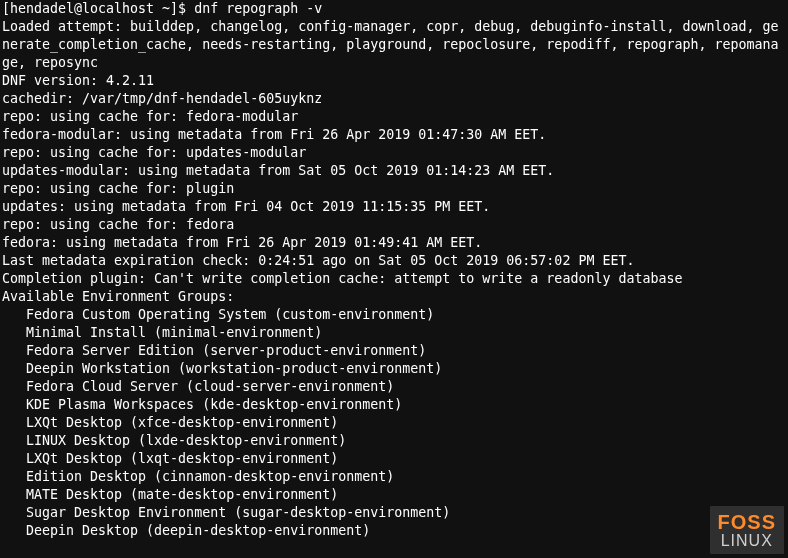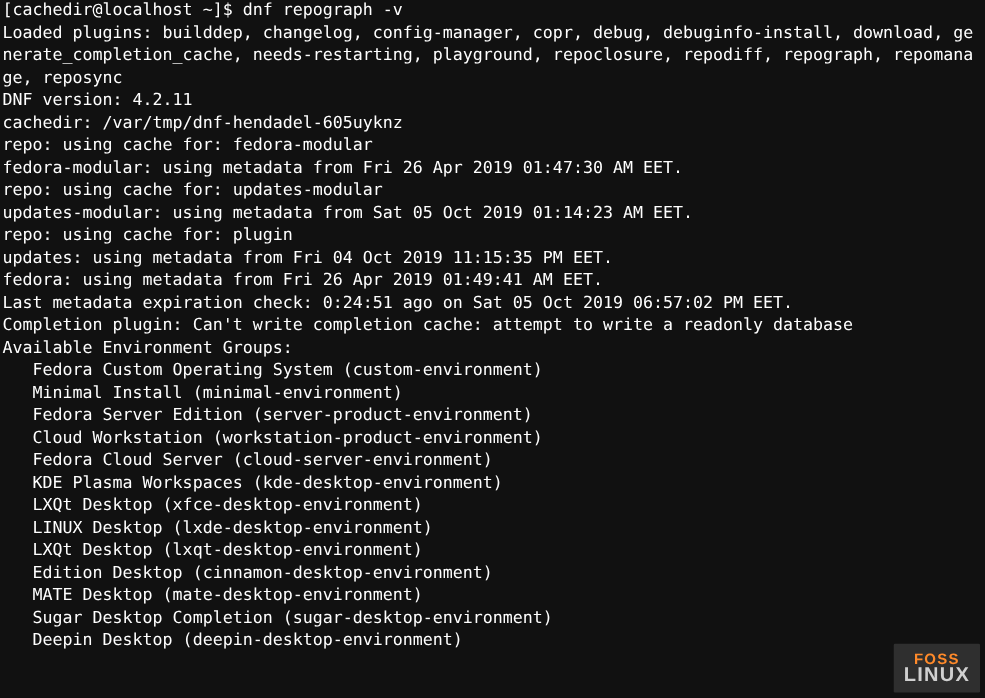--- a/index.html
+++ b/index.html
@@ -38,67 +38,67 @@
     padding: 6px 8px 4px 8px;
     background: rgba(120,120,120,0.3);
     font-family: Arial, Helvetica, sans-serif;
     text-align: center;
     line-height: 1.05;
     border-radius: 1px;
   }
   .watermark .foss {
     color: #ff8a2a;
     font-weight: 700;
-    font-size: 12px;
+    font-size: 20px;
     letter-spacing: 1px;
   }
   .watermark .linux {
     color: #d0d0d0;
-    font-weight: 700;
+    font-weight: 400;
     font-size: 16px;
     letter-spacing: 1px;
-    text-align: right;
   }
 </style>
 </head>
 <body>
 
 <div class="terminal">
 
-  <div class="line"><span class="prompt-user">[cachedir@localhost ~]$ </span><span class="prompt-cmd">dnf repograph -v</span></div>
+  <div class="line"><span class="prompt-user">[hendadel@localhost ~]$ </span><span class="prompt-cmd">dnf repograph -v</span></div>
 
   <div>
-    <div class="line">Loaded plugins: builddep, changelog, config-manager, copr, debug, debuginfo-install, download, generate_completion_cache, needs-restarting, playground, repoclosure, repodiff, repograph, repomanage, reposync</div>
+    <div class="line">Loaded attempt: builddep, changelog, config-manager, copr, debug, debuginfo-install, download, generate_completion_cache, needs-restarting, playground, repoclosure, repodiff, repograph, repomanage, reposync</div>
     <div class="line">DNF version: 4.2.11</div>
     <div class="line">cachedir: /var/tmp/dnf-hendadel-605uyknz</div>
     <div class="line">repo: using cache for: fedora-modular</div>
     <div class="line">fedora-modular: using metadata from Fri 26 Apr 2019 01:47:30 AM EET.</div>
     <div class="line">repo: using cache for: updates-modular</div>
     <div class="line">updates-modular: using metadata from Sat 05 Oct 2019 01:14:23 AM EET.</div>
     <div class="line">repo: using cache for: plugin</div>
     <div class="line">updates: using metadata from Fri 04 Oct 2019 11:15:35 PM EET.</div>
+    <div class="line">repo: using cache for: fedora</div>
     <div class="line">fedora: using metadata from Fri 26 Apr 2019 01:49:41 AM EET.</div>
     <div class="line">Last metadata expiration check: 0:24:51 ago on Sat 05 Oct 2019 06:57:02 PM EET.</div>
     <div class="line">Completion plugin: Can't write completion cache: attempt to write a readonly database</div>
     <div class="line">Available Environment Groups:</div>
   </div>
 
   <div class="env-list">
     <div class="line">Fedora Custom Operating System (custom-environment)</div>
     <div class="line">Minimal Install (minimal-environment)</div>
     <div class="line">Fedora Server Edition (server-product-environment)</div>
-    <div class="line">Cloud Workstation (workstation-product-environment)</div>
+    <div class="line">Deepin Workstation (workstation-product-environment)</div>
     <div class="line">Fedora Cloud Server (cloud-server-environment)</div>
     <div class="line">KDE Plasma Workspaces (kde-desktop-environment)</div>
     <div class="line">LXQt Desktop (xfce-desktop-environment)</div>
     <div class="line">LINUX Desktop (lxde-desktop-environment)</div>
     <div class="line">LXQt Desktop (lxqt-desktop-environment)</div>
     <div class="line">Edition Desktop (cinnamon-desktop-environment)</div>
     <div class="line">MATE Desktop (mate-desktop-environment)</div>
-    <div class="line">Sugar Desktop Completion (sugar-desktop-environment)</div>
+    <div class="line">Sugar Desktop Environment (sugar-desktop-environment)</div>
     <div class="line">Deepin Desktop (deepin-desktop-environment)</div>
   </div>
 
   <div class="watermark">
     <div class="foss">FOSS</div>
     <div class="linux">LINUX</div>
   </div>
 
 </div>
 

